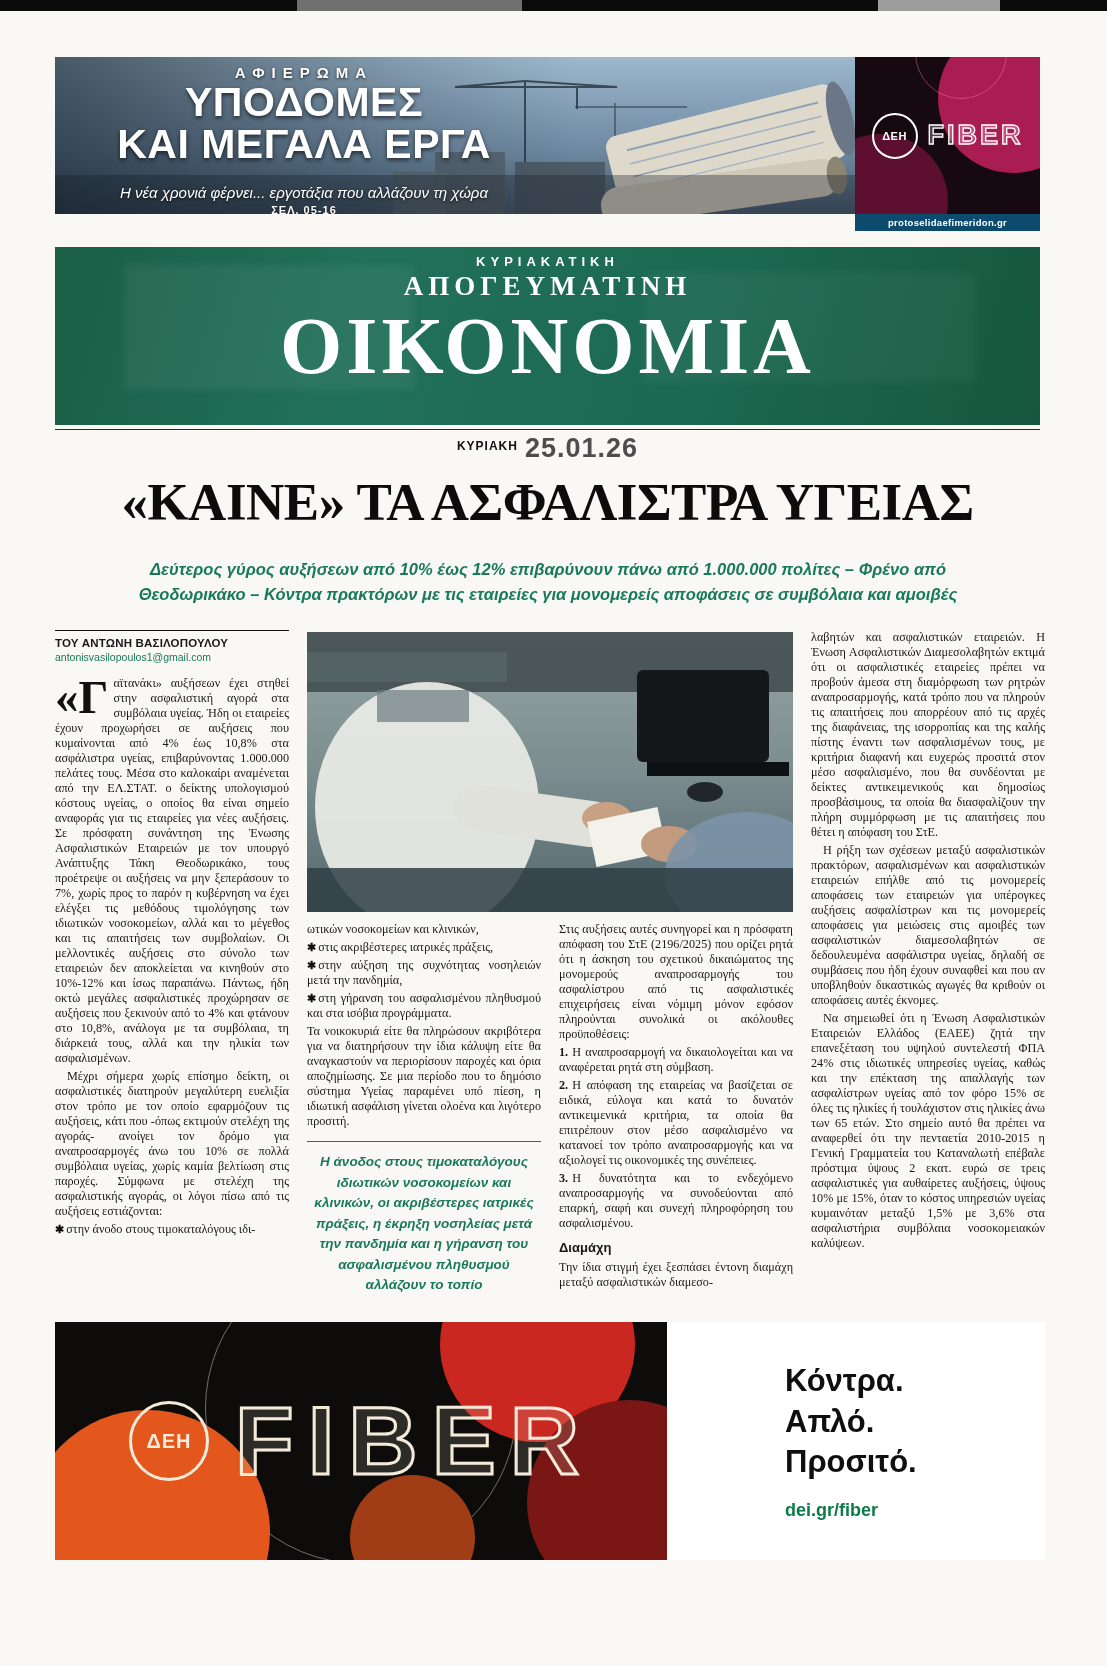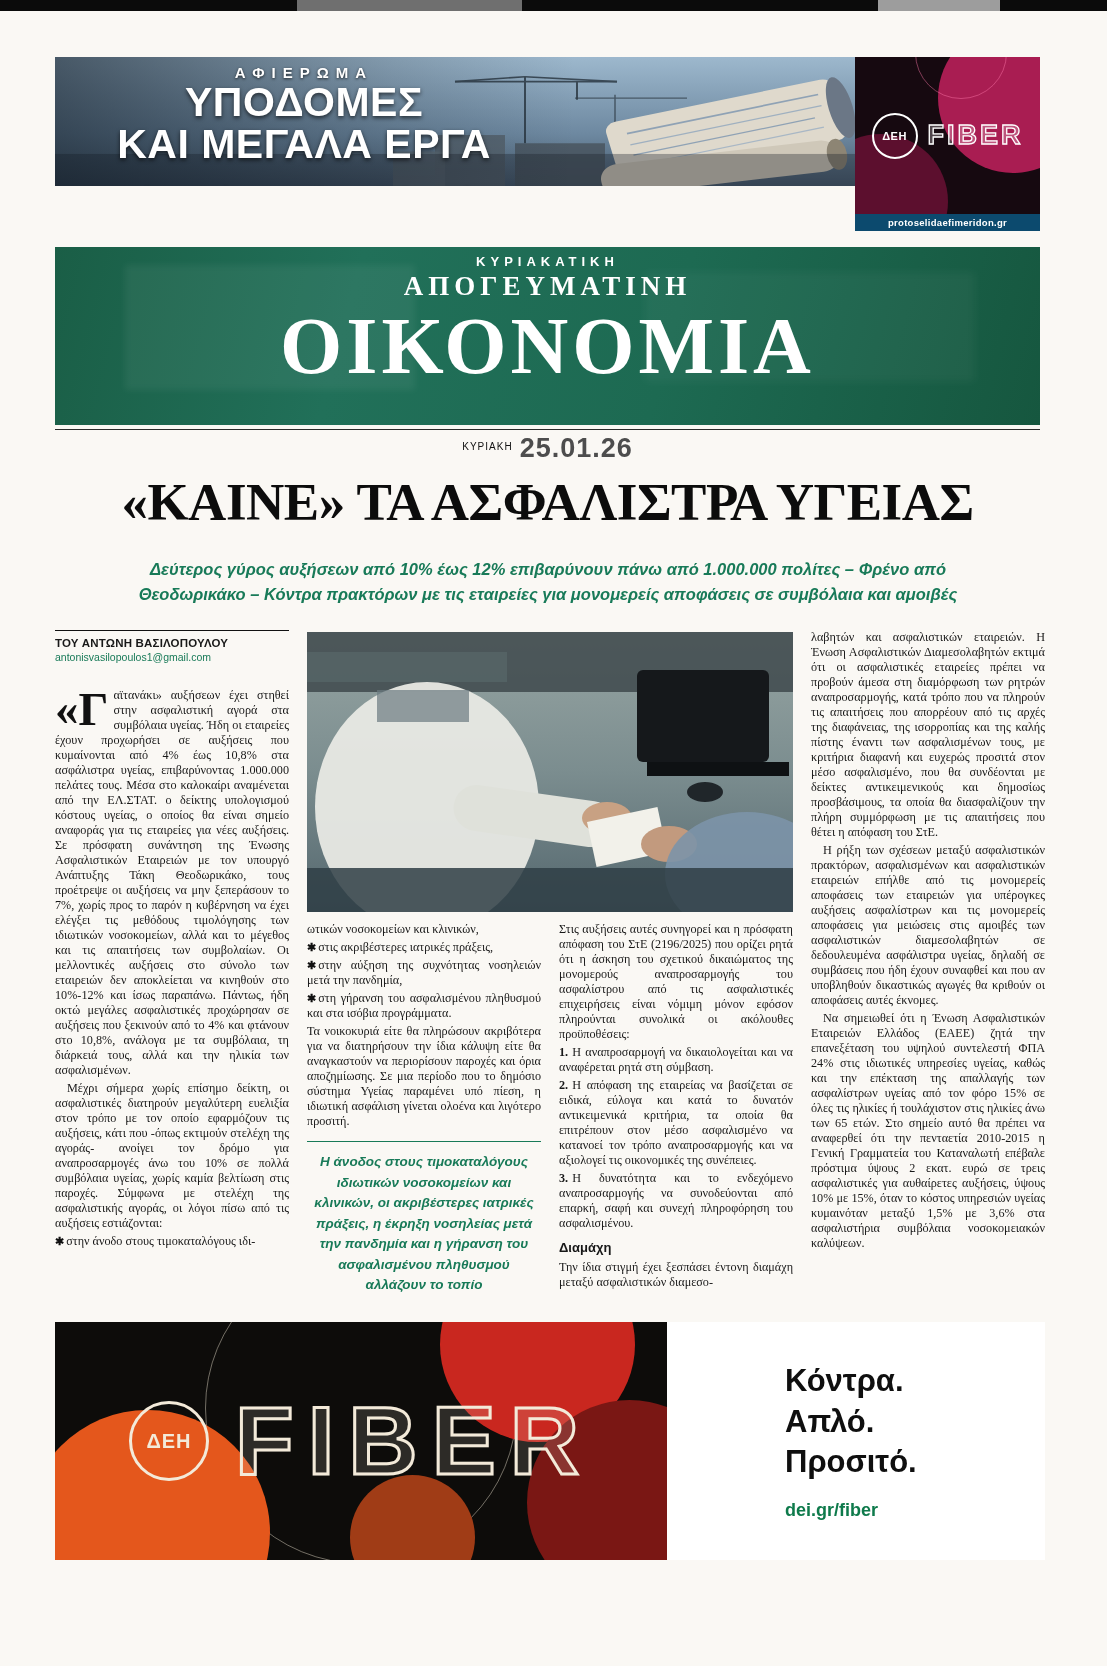--- a/index.html
+++ b/index.html
@@ -8,21 +8,21 @@
     background:#faf8f4;color:#111;
     font-family:"Liberation Sans",sans-serif;
     overflow:hidden;
   }
   
   .topbar{position:absolute;left:0;top:0;width:1107px;height:11px;background:#0b0b0b;}
   .topbar .seg1{position:absolute;left:297px;top:0;width:225px;height:11px;background:#6f6f6f;}
   .topbar .seg2{position:absolute;left:878px;top:0;width:122px;height:11px;background:#9d9d9d;}
 
   
-  .banner{position:absolute;left:55px;top:57px;width:800px;height:129px;overflow:hidden;background:#7f1d1d;}
+  .banner{position:absolute;left:55px;top:57px;width:800px;height:157px;overflow:hidden;background:#7f1d1d;}
   .banner svg{position:absolute;left:0;top:0;width:100%;height:100%;}
   .banner-text{position:absolute;left:14px;top:7px;width:470px;text-align:center;color:#fff;}
   .kicker{font-size:15px;font-weight:bold;letter-spacing:7px;text-shadow:0 1px 3px rgba(0,0,0,.75);}
   .btitle{font-size:41px;font-weight:800;line-height:1.03;letter-spacing:.5px;text-shadow:0 2px 4px rgba(0,0,0,.65);}
   .bsub{font-style:italic;font-size:15px;margin-top:19px;text-shadow:0 1px 3px rgba(0,0,0,.8);}
   .bpage{font-size:11px;font-weight:bold;letter-spacing:1px;margin-top:3px;text-shadow:0 1px 2px rgba(0,0,0,.8);}
 
   
   .banner-ad{position:absolute;left:855px;top:57px;width:185px;height:157px;background:#160910;overflow:hidden;}
   .bc1{position:absolute;right:-48px;top:-34px;width:150px;height:150px;border-radius:50%;background:#a91d52;}
@@ -37,37 +37,37 @@
   .masthead{position:absolute;left:55px;top:247px;width:985px;height:178px;overflow:hidden;text-align:center;color:#fff;
     background:linear-gradient(105deg,#1a5e46 0%,#217059 30%,#1d6a52 62%,#16573f 100%);}
   .ghost1{position:absolute;left:70px;top:18px;width:290px;height:125px;background:rgba(255,255,255,.055);filter:blur(3px);}
   .ghost2{position:absolute;left:590px;top:25px;width:330px;height:110px;background:rgba(255,255,255,.04);filter:blur(4px);}
   .mast-edition{margin-top:7px;font-size:13px;font-weight:bold;letter-spacing:5px;position:relative;}
   .mast-name{font-family:"Liberation Serif",serif;font-size:27px;font-weight:bold;letter-spacing:5px;margin-top:2px;position:relative;}
   .mast-section{font-family:"Liberation Serif",serif;font-size:80px;font-weight:bold;letter-spacing:4px;line-height:1.05;margin-top:2px;position:relative;}
 
   
   .dateline{position:absolute;left:55px;top:429px;width:985px;border-top:1px solid #2a2a2a;text-align:center;padding-top:3px;}
-  .date-day{font-size:10px;font-weight:normal;letter-spacing:1px;color:#111;margin-right:7px;vertical-align:7px;}
+  .date-day{font-size:12px;font-weight:bold;letter-spacing:1px;color:#111;margin-right:7px;vertical-align:7px;}
   .date-num{font-size:27px;font-weight:bold;color:#4d4d4d;letter-spacing:1px;}
 
   
   .headline{position:absolute;left:55px;top:472px;width:985px;margin:0;text-align:center;
     font-family:"Liberation Serif",serif;font-size:53px;font-weight:bold;letter-spacing:-.5px;color:#0c0c0c;}
   .subheadline{position:absolute;left:118px;top:557px;width:860px;text-align:center;
     color:#187a58;font-style:italic;font-weight:600;font-size:16.5px;line-height:1.5;}
 
   
   .article{position:absolute;left:55px;top:630px;width:990px;height:688px;}
   .cols{display:flex;gap:18px;height:100%;}
   .col{width:234px;overflow:hidden;font-family:"Liberation Serif",serif;font-size:12.2px;line-height:1.23;text-align:justify;color:#181818;}
   .colpad{padding-top:292px;box-sizing:border-box;}
   .photo{position:absolute;left:252px;top:2px;width:486px;height:280px;overflow:hidden;}
   .photo svg{width:100%;height:100%;display:block;}
-  .byline-block{border-top:1.5px solid #111;padding-top:5px;margin-bottom:24px;font-family:"Liberation Sans",sans-serif;text-align:left;}
+  .byline-block{border-top:1.5px solid #111;padding-top:5px;margin-bottom:12px;font-family:"Liberation Sans",sans-serif;text-align:left;}
   .byline{font-size:11.5px;font-weight:bold;letter-spacing:.2px;}
   .byline-email{font-size:10.5px;color:#187a58;margin-top:1px;}
   .col p{margin:0 0 3px 0;}
   .col p.ind{text-indent:12px;}
   .dropcap{float:left;font-size:47px;line-height:38px;font-weight:bold;padding:2px 5px 0 0;font-family:"Liberation Serif",serif;color:#111;}
   .star{font-weight:bold;font-size:11px;margin-right:2px;color:#111;}
   .pt-num{font-weight:bold;margin-right:4px;}
   .subhead{font-family:"Liberation Sans",sans-serif;font-weight:bold;font-size:13px;margin:9px 0 4px 0;text-align:left;}
   .pull-quote{margin-top:12px;padding-top:10px;border-top:1.5px solid #187a58;
     font-family:Liberation Sans, sans-serif;color:#187a58;font-weight:bold;font-style:italic;

